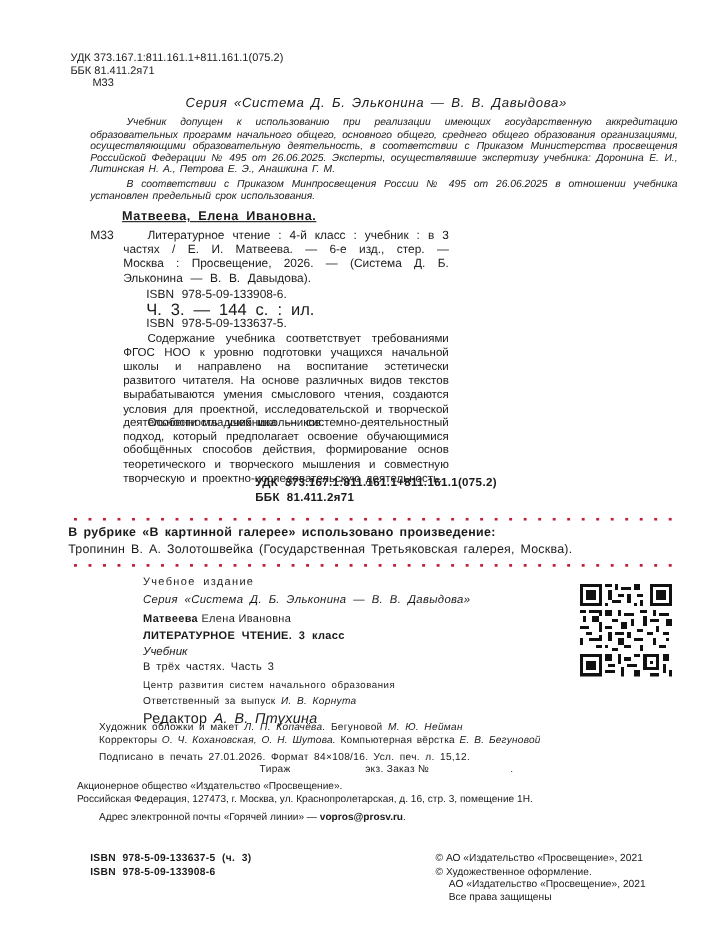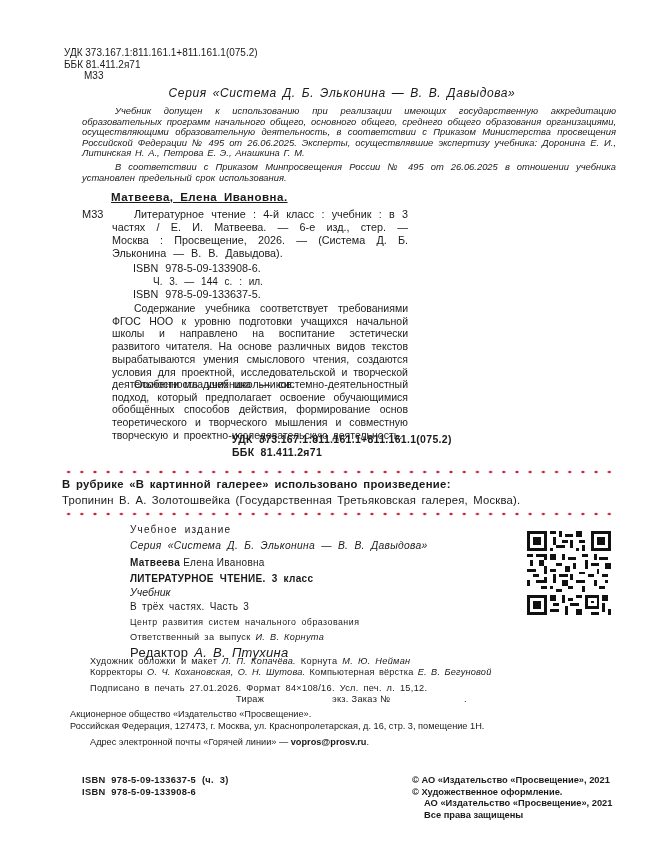--- a/index.html
+++ b/index.html
@@ -30,21 +30,21 @@
 
 <div class="abs ital j" style="left:80px; width:536px; top:106px; font-size:9.4px; line-height:10.6px; word-spacing:1.2px; text-indent:36px; margin-left:-58px; width:594px; left:80px;">
 </div>
 <div class="abs ital j" style="left:82px; width:534px; top:106px; font-size:9.4px; line-height:10.6px; word-spacing:1.2px; text-indent:33px;">Учебник допущен к использованию при реализации имеющих государственную аккредитацию образовательных программ начального общего, основного общего, среднего общего образования организациями, осуществляющими образовательную деятельность, в соответствии с Приказом Министерства просвещения Российской Федерации № 495 от 26.06.2025. Эксперты, осуществлявшие экспертизу учебника: Доронина Е. И., Литинская Н. А., Петрова Е. Э., Анашкина Г. М.</div>
 <div class="abs ital j" style="left:82px; width:534px; top:162px; font-size:9.4px; line-height:10.6px; word-spacing:1.2px; text-indent:33px;">В соответствии с Приказом Минпросвещения России № 495 от 26.06.2025 в отношении учебника установлен предельный срок использования.</div>
 
 <div class="abs bold" style="left:111px; top:191px; font-size:11.5px; letter-spacing:0.5px; word-spacing:3px;text-decoration:underline;">Матвеева, Елена Ивановна.</div>
 <div class="abs" style="left:82px; top:208px; font-size:11px;">М33</div>
 <div class="abs j" style="left:112px; width:296px; top:208px; font-size:10.8px; line-height:13px; word-spacing:4px; text-indent:22px;">Литературное чтение : 4-й класс : учебник : в 3 частях / Е. И. Матвеева. — 6-е изд., стер. — Москва : Просвещение, 2026. — (Система Д. Б. Эльконина — В. В. Давыдова).</div>
 <div class="abs" style="left:133px; top:262px; font-size:10.8px; line-height:13px; word-spacing:4px;">ISBN 978-5-09-133908-6.</div>
-<div class="abs" style="left:133px; top:275px; font-size:10px; line-height:13px; word-spacing:4px;margin-left:20px;">Ч. 3. — 144 с. : ил.</div>
+<div class="abs" style="left:133px; top:275px; font-size:15px; line-height:13px; word-spacing:4px;">Ч. 3. — 144 с. : ил.</div>
 <div class="abs" style="left:133px; top:288px; font-size:10.8px; line-height:13px; word-spacing:4px;">ISBN 978-5-09-133637-5.</div>
 <div class="abs j" style="left:112px; width:296px; top:302px; font-size:10.5px; line-height:12.7px; word-spacing:2px; text-indent:22px;">Содержание учебника соответствует требованиями ФГОС НОО к уровню подготовки учащихся начальной школы и направлено на воспитание эстетически развитого читателя. На основе различных видов текстов вырабатываются умения смыслового чтения, создаются условия для проектной, исследовательской и творческой деятельности младших школьников.</div>
 <div class="abs j" style="left:112px; width:296px; top:378px; font-size:10.5px; line-height:12.7px; word-spacing:2px; text-indent:22px;">Особенность учебника — системно-деятельностный подход, который предполагает освоение обучающимися обобщённых способов действия, формирование основ теоретического и творческого мышления и совместную творческую и проектно-исследовательскую деятельность.</div>
 <div class="abs bold" style="left:232px; top:433px; font-size:10.5px; line-height:12.5px; word-spacing:3px; letter-spacing:0.3px;">
   <div>УДК 373.167.1:811.161.1+811.161.1(075.2)</div>
   <div>ББК 81.411.2я71</div>
 </div>
 
 <div class="dots" style="top:470px;"></div>
 <div class="abs bold center" style="left:62px; width:552px; top:478px; font-size:11.3px; letter-spacing:0.3px; word-spacing:2px;">В рубрике «В картинной галерее» использовано произведение:</div>
@@ -66,21 +66,21 @@
   <span>Ответственный за выпуск</span>
   <span class="ital">И. В. Корнута</span>
 </div>
 <div class="abs center" style="left:130px; width:336px; top:645px; font-size:13px; letter-spacing:0.3px; word-spacing:2px;">
   <span>Редактор</span>
   <span class="ital">А. В. Птухина</span>
 </div>
 <div class="abs center" style="left:90px; width:480px; top:656px; font-size:9.2px; letter-spacing:0.3px; word-spacing:2px;">
   <span>Художник обложки и макет</span>
   <span class="ital">Л. П. Копачёва.</span>
-  <span>Корнута</span>
+  <span>Бегуновой</span>
   <span class="ital">М. Ю. Нейман</span>
 </div>
 <div class="abs center" style="left:90px; width:480px; top:667px; font-size:9.2px; letter-spacing:0.2px; word-spacing:1.5px;">
   <span>Корректоры</span>
   <span class="ital">О. Ч. Кохановская, О. Н. Шутова.</span>
   <span>Компьютерная вёрстка</span>
   <span class="ital">Е. В. Бегуновой</span>
 </div>
 
 <div class="abs center" style="left:90px; width:480px; top:683px; font-size:9.2px; letter-spacing:0.3px; word-spacing:2px;">Подписано в печать 27.01.2026. Формат 84×108/16. Усл. печ. л. 15,12.</div>
@@ -176,18 +176,18 @@
     <rect x="28" y="27" width="1" height="2"></rect>
       <rect x="6" y="8" width="1" height="2"></rect>
       <rect x="6" y="16" width="1" height="2"></rect>
   </g>
 </svg>
 
 <div class="abs bold" style="left:82px; top:775px; font-size:9.3px; line-height:11.5px; word-spacing:3px; letter-spacing:0.3px;">
   <div>ISBN 978-5-09-133637-5 (ч. 3)</div>
   <div>ISBN 978-5-09-133908-6</div>
 </div>
-<div class="abs" style="left:412px; top:775px; font-size:9.3px; line-height:11.5px;font-weight:bold;">
+<div class="abs" style="left:396px; top:775px; font-size:9.3px; line-height:11.5px;">
   <div>© АО «Издательство «Просвещение», 2021</div>
   <div>© Художественное оформление.</div>
   <div style="padding-left:12px;">АО «Издательство «Просвещение», 2021</div>
   <div style="padding-left:12px;">Все права защищены</div>
 </div>
 
 </body></html>

